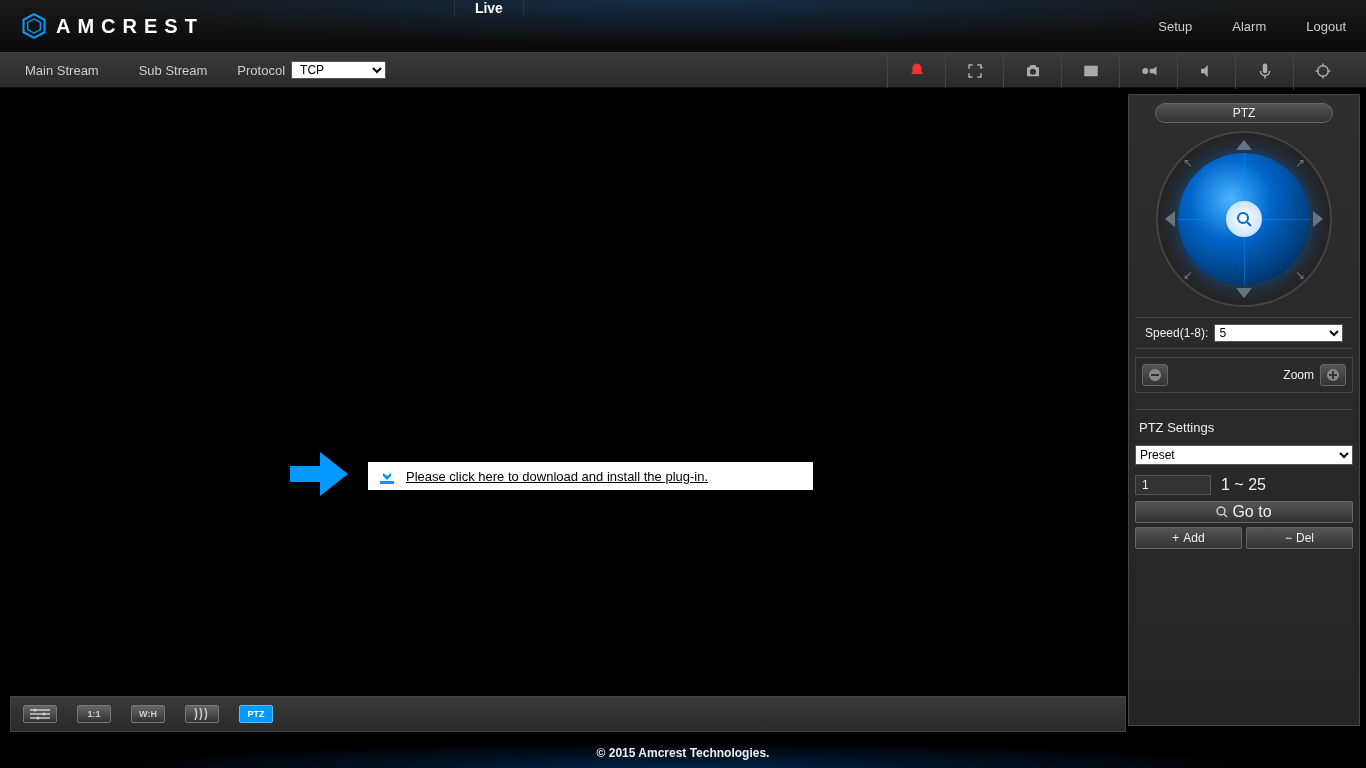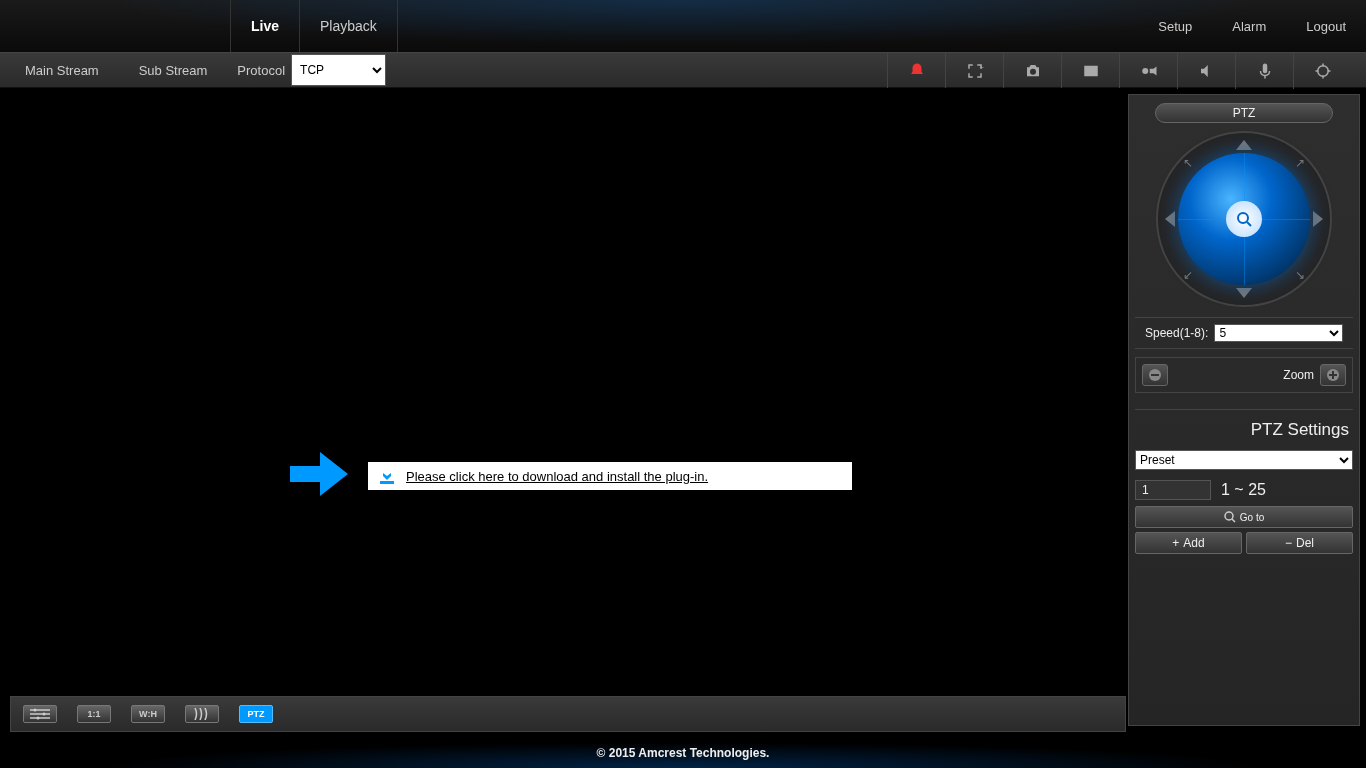--- a/index.html
+++ b/index.html
@@ -4,42 +4,42 @@
 <style>
 * { margin: 0; padding: 0; box-sizing: border-box; font-family: Arial, sans-serif; }
 body { width: 1366px; height: 768px; background: #000; overflow: hidden; color: #ccc; position: relative; }
 
 
 .header { height: 52px; background: linear-gradient(to bottom, #1a1a1a, #0a0a0a); display: flex; align-items: center; position: relative; }
 .header::before { content: ""; position: absolute; top: 0; left: 0; right: 0; height: 52px; background: radial-gradient(ellipse at 50% 0%, rgba(0,100,200,0.25) 0%, transparent 60%); pointer-events: none; }
 .logo { display: flex; align-items: center; gap: 8px; padding: 0 20px; z-index: 1; }
 .logo-icon { width: 28px; height: 28px; }
 .logo-text { color: #fff; font-size: 20px; font-weight: bold; letter-spacing: 7px; }
-.nav { display: flex; height: 100%; margin-left: 230px; z-index: 1; }
+.nav { display: flex; height: 100%; margin-left: 230px; z-index: 1; flex-direction: column; }
 .nav-item { padding: 0 20px; display: flex; align-items: center; color: #ccc; font-size: 14px; cursor: pointer; border-left: 1px solid #333; }
 .nav-item:last-child { border-right: 1px solid #333; }
 .nav-item.active { color: #fff; font-weight: bold; }
 .nav-right { margin-left: auto; display: flex; height: 100%; z-index: 1; }
 .nav-right .nav-item { border: none; font-size: 13px; }
 
 
 .toolbar { height: 36px; background: linear-gradient(to bottom, #3a3a3a, #2a2a2a); display: flex; align-items: center; padding: 0 15px; gap: 20px; border-top: 1px solid #444; border-bottom: 1px solid #111; }
 .stream-btn { color: #ccc; font-size: 13px; cursor: pointer; padding: 0 10px; }
 .protocol-group { display: flex; align-items: center; gap: 6px; }
 .protocol-label { color: #ccc; font-size: 13px; }
-.protocol-select { width: 95px; height: 32px; background: #fff; border: 1px solid #555; font-size: 12px; padding: 0 4px; }
+.protocol-select { width: 95px; height: 18px; background: #fff; border: 1px solid #555; font-size: 12px; padding: 0 4px; }
 .toolbar-icons { margin-left: auto; display: flex; height: 100%; }
 .tool-icon { width: 58px; height: 36px; display: flex; align-items: center; justify-content: center; cursor: pointer; border-left: 1px solid #444; }
 .tool-icon svg { width: 22px; height: 18px; fill: #aaa; }
 .tool-icon.alarm-active svg { fill: #e33; }
 
 
 .main { display: flex; height: 644px; }
 .video-area { flex: 1; background: #000; position: relative; }
-.plugin-prompt { position: absolute; top: 374px; left: 368px; width: 484px; height: 28px; background: #fff; display: flex; align-items: center; padding: 0 10px; gap: 10px; }
+.plugin-prompt { position: absolute; top: 374px; left: 368px; width: 445px; height: 28px; background: #fff; display: flex; align-items: center; padding: 0 10px; gap: 10px; }
 .plugin-prompt a { color: #000; font-size: 13px; text-decoration: underline; }
 .arrow-pointer { position: absolute; top: 360px; left: 290px; }
 
 
 .ptz-panel { width: 232px; background: linear-gradient(to bottom, #2e2e2e, #252525); border: 1px solid #444; margin: 6px 6px 6px 0; display: flex; flex-direction: column; padding: 6px; }
 .ptz-title { background: linear-gradient(to bottom, #555, #333); border: 1px solid #666; border-radius: 10px; height: 20px; display: flex; align-items: center; justify-content: center; color: #eee; font-size: 12px; margin: 2px 20px 8px; }
 .ptz-wheel { width: 176px; height: 176px; margin: 0 auto 10px; position: relative; }
 .wheel-outer { position: absolute; inset: 0; border-radius: 50%; background: radial-gradient(circle, #333 0%, #2a2a2a 50%, #1a1a1a 100%); border: 2px solid #444; }
 .wheel-inner { position: absolute; inset: 22px; border-radius: 50%; background: radial-gradient(circle at 40% 35%, #4ab5ff 0%, #0066cc 35%, #001a33 100%); box-shadow: 0 0 20px rgba(0,100,200,0.6); overflow: hidden; }
 .wheel-inner::before { content: ""; position: absolute; left: 50%; top: 0; bottom: 0; width: 1px; background: rgba(0,150,255,0.4); }
@@ -56,44 +56,50 @@
 .wheel-arrow.sw { bottom: 22px; left: 22px; }
 
 .speed-row { display: flex; align-items: center; gap: 6px; padding: 6px 10px; border-top: 1px solid #444; border-bottom: 1px solid #444; background: #2a2a2a; margin-bottom: 8px; }
 .speed-label { color: #eee; font-size: 12px; }
 .speed-select { flex: 1; height: 18px; background: #fff; border: 1px solid #555; font-size: 12px; }
 
 .zoom-row { display: flex; align-items: center; gap: 6px; padding: 6px; border: 1px solid #444; background: #2a2a2a; margin-bottom: 16px; }
 .zoom-btn { width: 26px; height: 22px; background: linear-gradient(to bottom, #555, #333); border: 1px solid #666; border-radius: 3px; cursor: pointer; display: flex; align-items: center; justify-content: center; }
 .zoom-label { flex: 1; text-align: right; color: #eee; font-size: 12px; }
 
-.settings-title { color: #eee; font-size: 17px; padding: 10px 4px; border-top: 1px solid #444; text-align: right; }
+.settings-title { color: #eee; font-size: 13px; padding: 10px 4px; border-top: 1px solid #444; }
 .preset-select { width: 100%; height: 20px; background: #fff; border: 1px solid #555; font-size: 12px; margin-bottom: 10px; }
 .preset-row { display: flex; align-items: center; gap: 10px; margin-bottom: 6px; }
 .preset-input { width: 76px; height: 20px; background: #333; border: 1px solid #555; color: #eee; font-size: 12px; padding: 0 6px; }
 .preset-range { color: #eee; font-size: 16px; }
-.goto-btn { width: 100%; height: 22px; background: linear-gradient(to bottom, #555, #333); border: 1px solid #666; border-radius: 2px; color: #eee; font-size: 10px; cursor: pointer; display: flex; align-items: center; justify-content: center; gap: 4px; margin-bottom: 4px; }
+.goto-btn { width: 100%; height: 22px; background: linear-gradient(to bottom, #555, #333); border: 1px solid #666; border-radius: 2px; color: #eee; font-size: 16px; cursor: pointer; display: flex; align-items: center; justify-content: center; gap: 4px; margin-bottom: 4px; }
 .add-del-row { display: flex; gap: 4px; }
 .add-del-row button { flex: 1; height: 22px; background: linear-gradient(to bottom, #555, #333); border: 1px solid #666; border-radius: 2px; color: #eee; font-size: 12px; cursor: pointer; display: flex; align-items: center; justify-content: center; gap: 4px; }
 
 
 .bottom-bar { position: absolute; bottom: 36px; left: 10px; right: 240px; height: 36px; background: linear-gradient(to bottom, #3a3a3a, #2a2a2a); display: flex; align-items: center; padding: 0 12px; gap: 20px; border: 1px solid #444; }
 .btm-btn { width: 34px; height: 18px; background: linear-gradient(to bottom, #666, #333); border: 1px solid #777; border-radius: 2px; cursor: pointer; display: flex; align-items: center; justify-content: center; color: #ccc; font-size: 9px; font-weight: bold; }
 .btm-btn.active { background: #0099ff; color: #fff; border-color: #55bbff; }
 
 
 .footer { position: absolute; bottom: 0; left: 0; right: 0; height: 30px; background: radial-gradient(ellipse at 50% 100%, rgba(0,100,200,0.35) 0%, #000 60%); display: flex; align-items: center; justify-content: center; color: #eee; font-size: 12px; font-weight: bold; }
 </style>
 </head>
 <body>
 
 <div class="header">
+  <div class="logo">
+    <svg class="logo-icon" viewBox="0 0 40 40">
+      <polygon points="20,3 35,11 35,29 20,37 5,29 5,11" fill="none" stroke="#0099ff" stroke-width="3"></polygon>
+      <polygon points="20,10 29,15 29,25 20,30 11,25 11,15" fill="none" stroke="#0099ff" stroke-width="2"></polygon>
+    </svg>
+    <span class="logo-text">AMCREST</span>
+  </div>
   <div class="nav">
     <div class="nav-item active">Live</div>
-    <div class="nav-item">Playback</div>
   </div>
   <div class="nav-right">
     <div class="nav-item">Setup</div>
     <div class="nav-item">Alarm</div>
     <div class="nav-item">Logout</div>
   </div>
 </div>
 
 <div class="toolbar">
   <span class="stream-btn">Main Stream</span>

